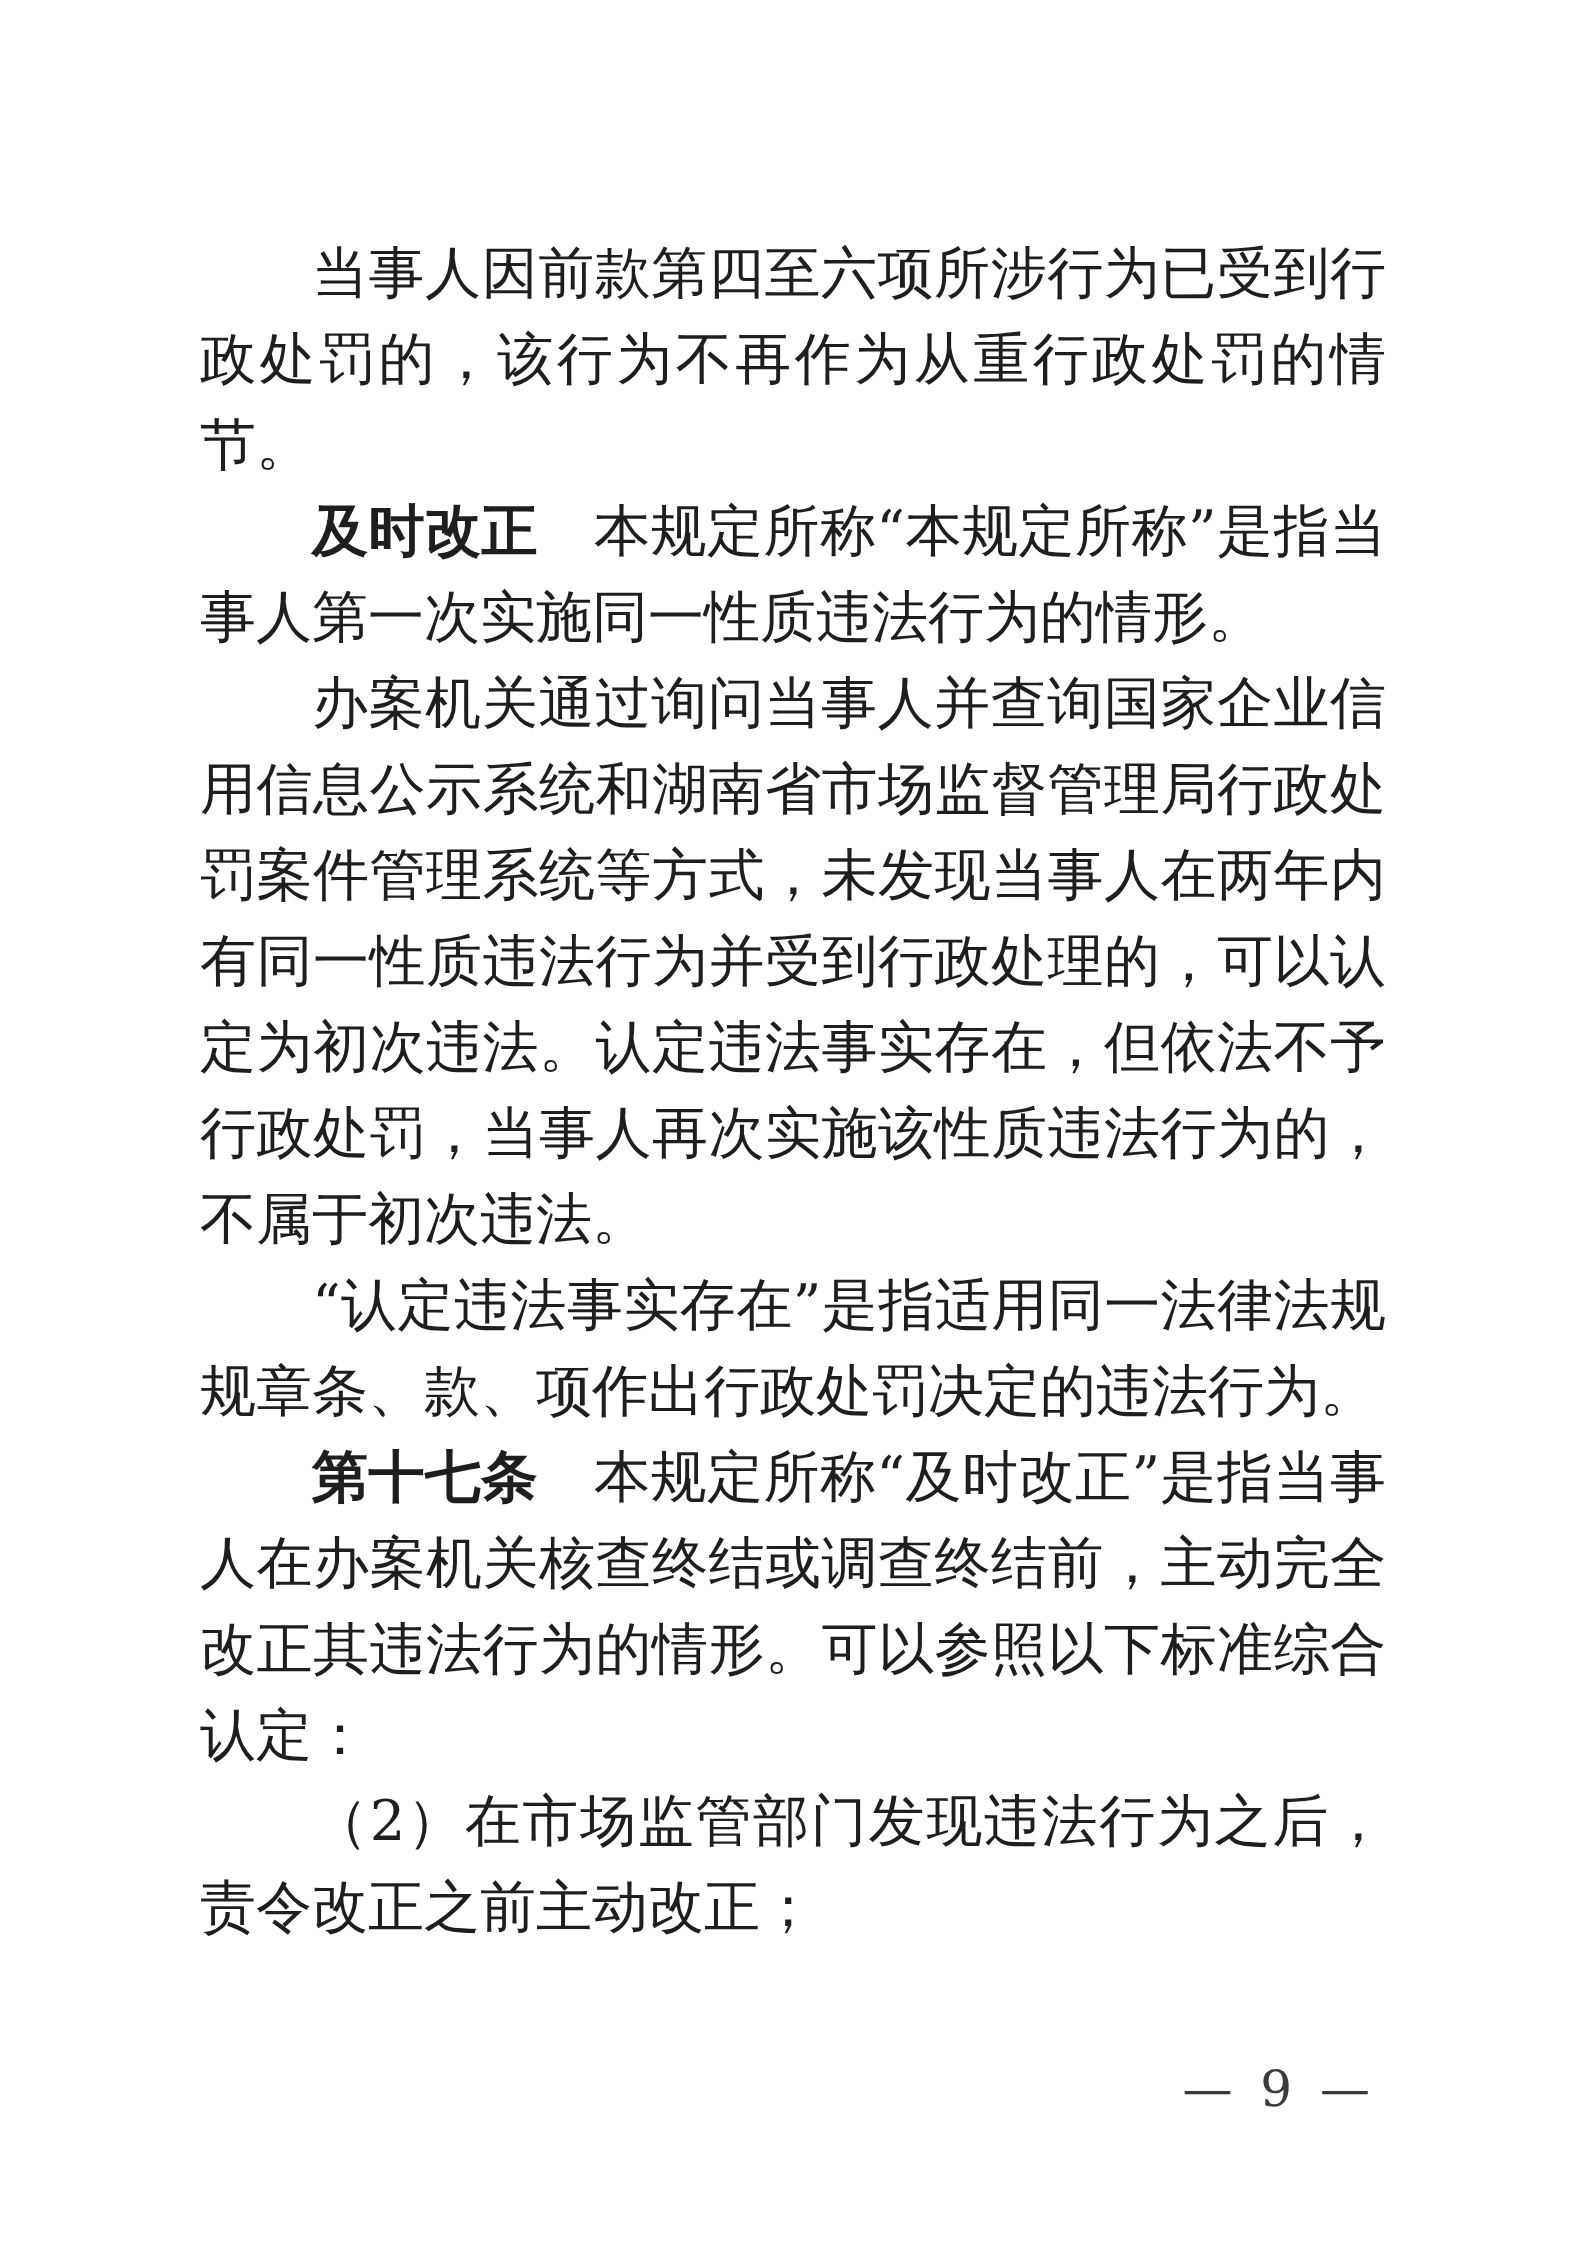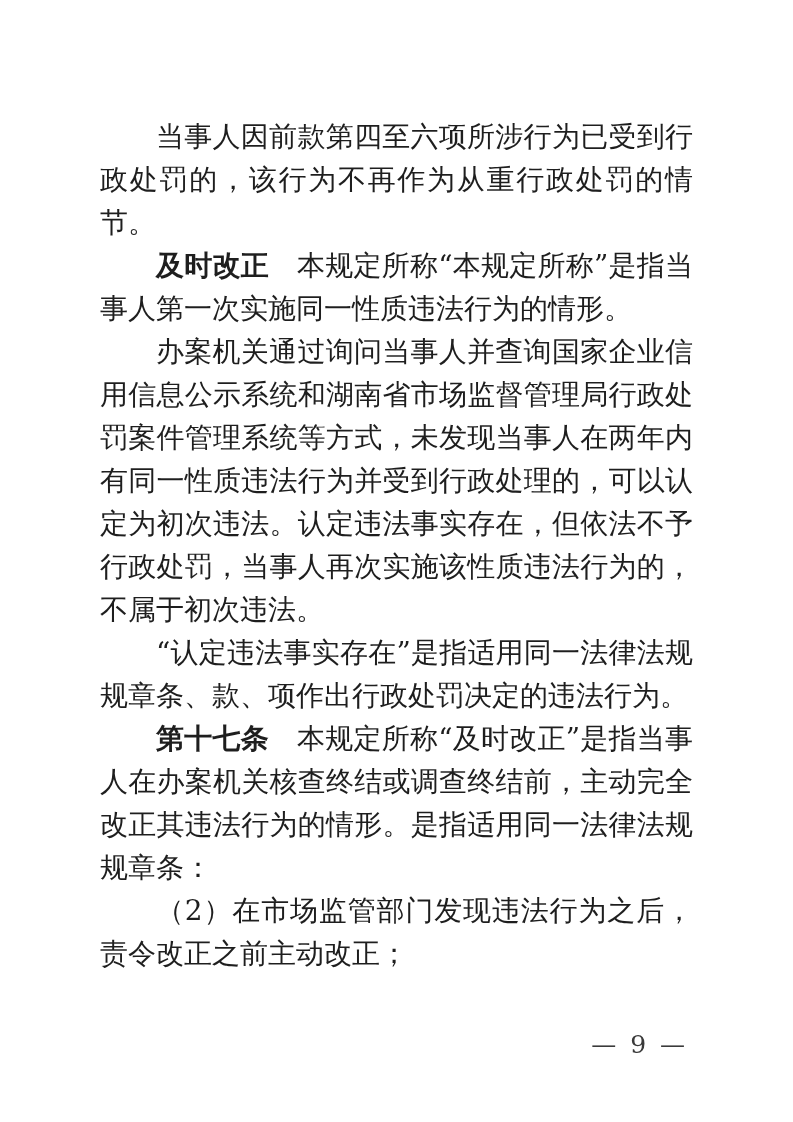--- a/index.html
+++ b/index.html
@@ -56,21 +56,21 @@
 
     <p class="para"><span class="para-text">当事人因前款第四至六项所涉行为已受到行政处罚的，该行为不再作为从重行政处罚的情节。</span></p>
 
     <p class="para"><span class="article-label">及时改正</span><span class="para-text">本规定所称“本规定所称”是指当事人第一次实施同一性质违法行为的情形。</span></p>
 
     <p class="para"><span class="para-text">办案机关通过询问当事人并查询国家企业信用信息公示系统和湖南省市场监督管理局行政处罚案件管理系统等方式，未发现当事人在两年内有同一性质违法行为并受到行政处理的，可以认定为初次违法。认定违法事实存在，但依法不予行政处罚，当事人再次实施该性质违法行为的，不属于初次违法。</span></p>
 
 
     <p class="para"><span class="para-text">“认定违法事实存在”是指适用同一法律法规规章条、款、项作出行政处罚决定的违法行为。</span></p>
 
-    <p class="para"><span class="article-label">第十七条</span><span class="para-text">本规定所称“及时改正”是指当事人在办案机关核查终结或调查终结前，主动完全改正其违法行为的情形。是指适用同一法律法规规章条：</span></p>
+    <p class="para"><span class="article-label">第十七条</span><span class="para-text">本规定所称“及时改正”是指当事人在办案机关核查终结或调查终结前，主动完全改正其违法行为的情形。可以参照以下标准综合认定：</span></p>
 
 
     <p class="para"><span class="para-text">（2）在市场监管部门发现违法行为之后，责令改正之前主动改正；</span></p>
 
   </div>
 
   <div class="page-number">— 9 —</div>
 </div>
 
 </body></html>

